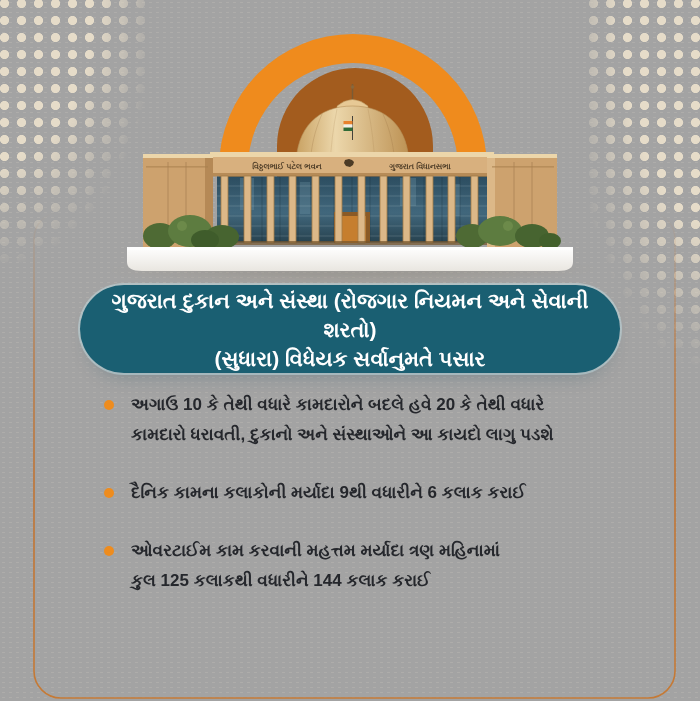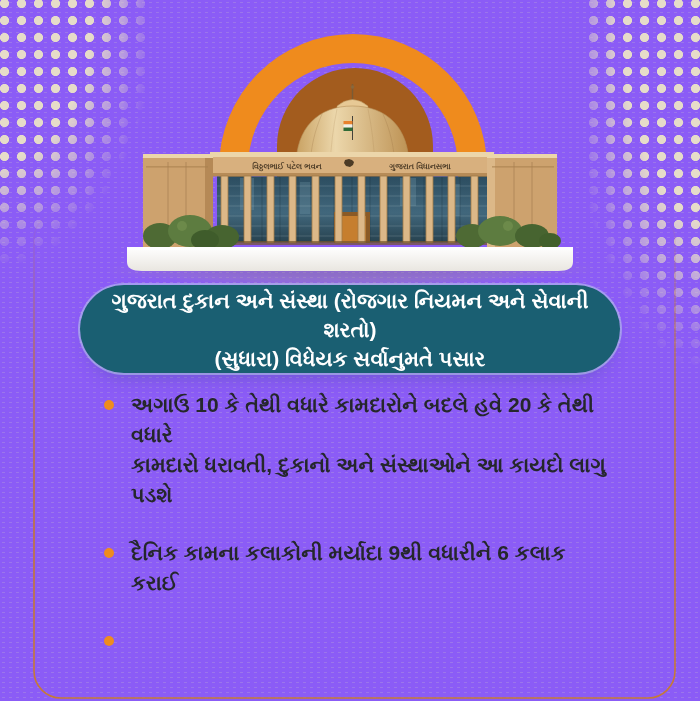--- a/index.html
+++ b/index.html
@@ -1,18 +1,18 @@
 <!DOCTYPE html>
 <html><head>
 <meta charset="utf-8">
 <style>
   html,body{margin:0;padding:0;background:#f5f2ed;}
   .poster{
     position:relative;width:700px;height:701px;overflow:hidden;
-    background:#8b5cf6;
+    background:#a3a3a3;
     font-family:"Liberation Sans","DejaVu Sans",sans-serif;
   }
   .poster::before{ 
     content:"";position:absolute;inset:0;
     background-image:radial-gradient(rgba(214,208,196,.22) 1px, transparent 1.4px);
     background-size:7px 5px;pointer-events:none;
   }
   .dots{
     position:absolute;
     background-image:radial-gradient(circle,#e6dcc9 4.2px, rgba(230,220,201,0) 5px);
@@ -43,21 +43,21 @@
     position:absolute;left:104px;top:390px;width:506px;
     list-style:none;margin:0;padding:0;
     display:flex;flex-direction:column;gap:28px;
   }
   .bullets li{display:flex;gap:17px;}
   .bdot{
     flex:none;width:10px;height:10px;border-radius:50%;
     background:#ee8c1e;margin-top:10px;
   }
   .btext{
-    color:#25272c;font-size:21px;font-weight:700;line-height:30px;
+    color:#25272c;font-size:17px;font-weight:700;line-height:30px;
     white-space:pre-line;
   }
   .sign-text{font-size:8px;font-weight:700;fill:#52402a;}
 </style>
 </head>
 <body>
 
 <div class="poster">
 
   <div class="dots dots-left"></div>
@@ -203,17 +203,19 @@
       <span class="bdot"></span>
       <span class="btext">અગાઉ 10 કે તેથી વધારે કામદારોને બદલે હવે 20 કે તેથી વધારે
 કામદારો ધરાવતી, દુકાનો અને સંસ્થાઓને આ કાયદો લાગુ પડશે</span>
     </li>
     <li>
       <span class="bdot"></span>
       <span class="btext">દૈનિક કામના કલાકોની મર્યાદા 9થી વધારીને 6 કલાક કરાઈ</span>
     </li>
     <li>
       <span class="bdot"></span>
+      <span class="btext">ઓવરટાઈમ કામ કરવાની મહત્તમ મર્યાદા ત્રણ મહિનામાં
+કુલ 125 કલાકથી વધારીને 144 કલાક કરાઈ</span>
     </li>
 
   </ul>
 
 </div>
 
 </body></html>

